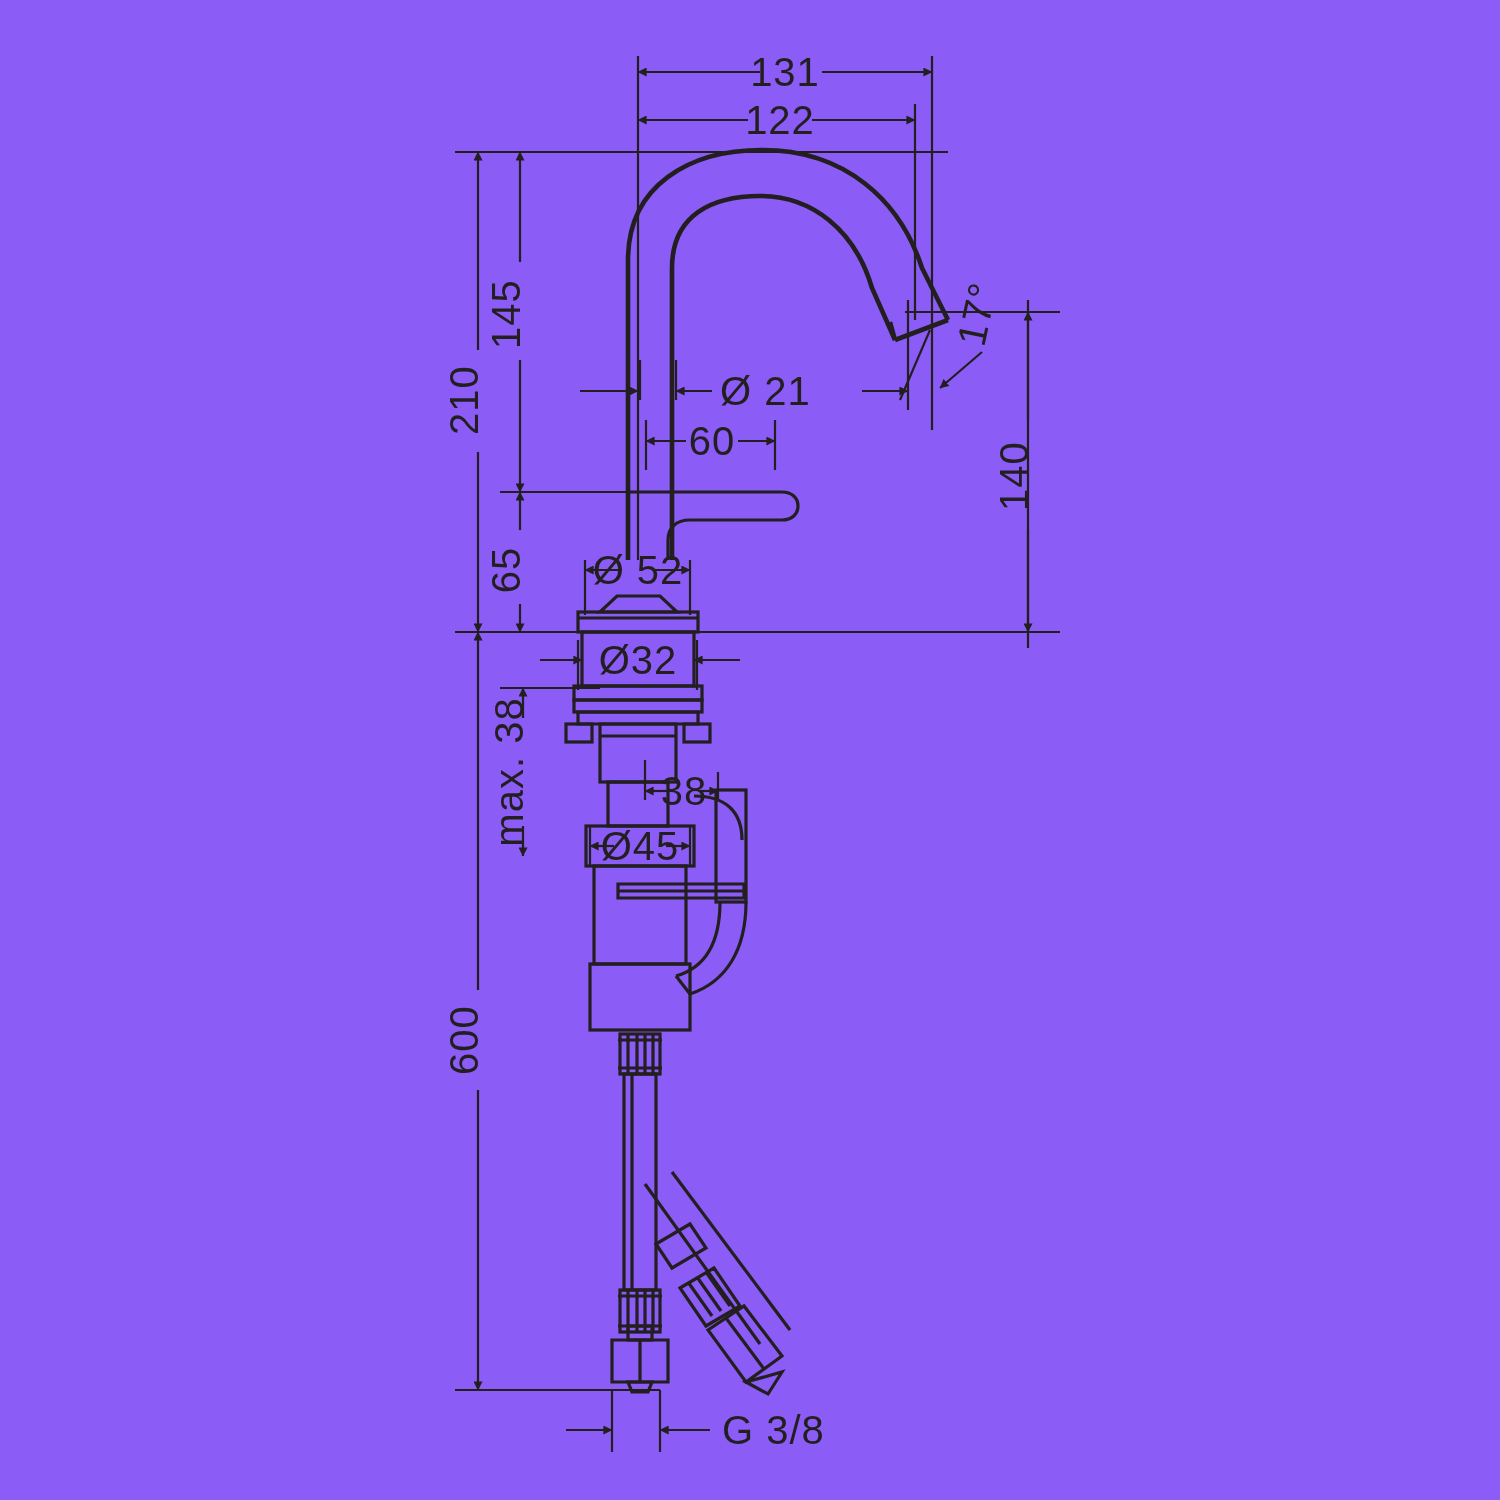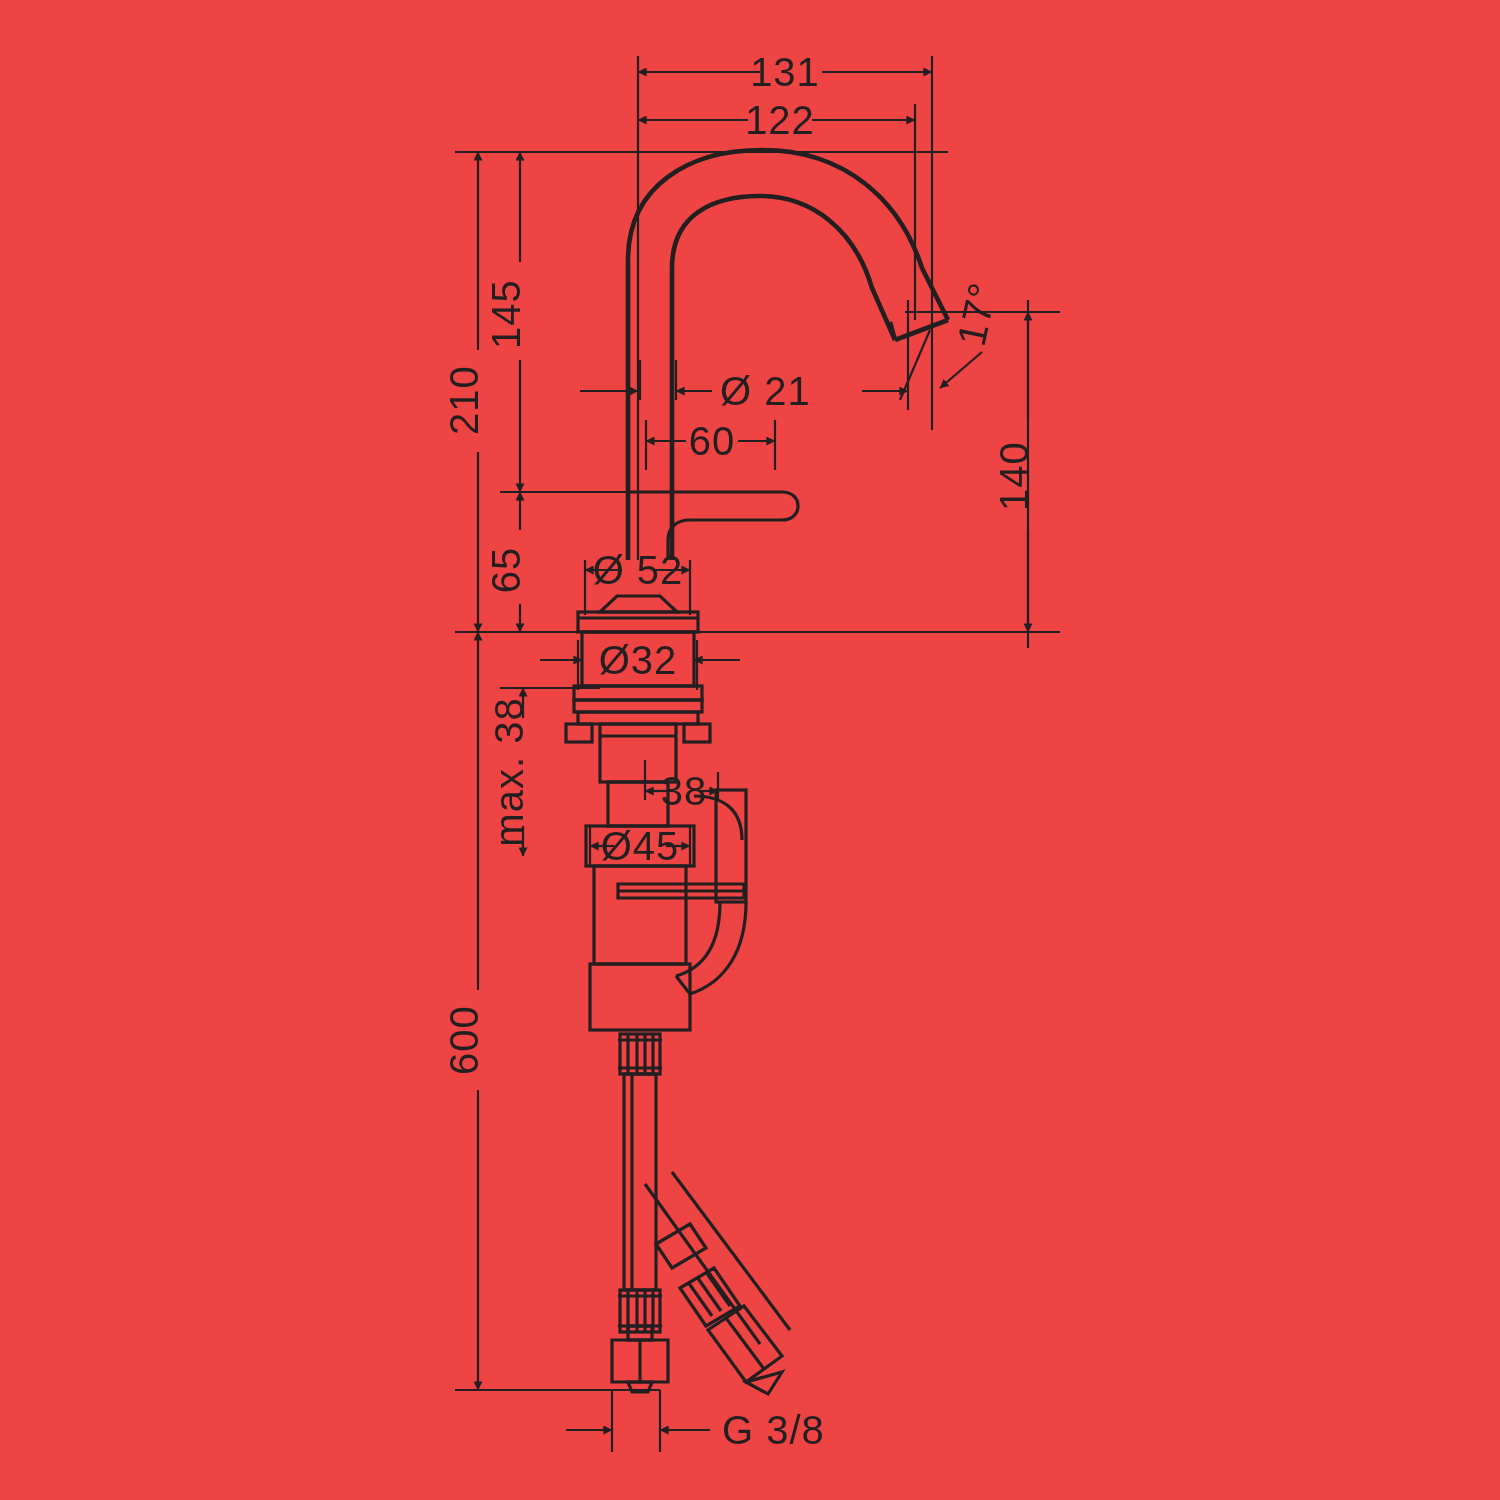--- a/index.html
+++ b/index.html
@@ -8,21 +8,21 @@
     padding: 0;
     background: #ffffff;
   }
   body {
     font-family: "Liberation Sans", sans-serif;
   }
   #sheet {
     position: relative;
     width: 1500px;
     height: 1500px;
-    background: #ef4444;
+    background: #8b5cf6;
     overflow: hidden;
   }
   #drawing {
     position: absolute;
     left: 0;
     top: 0;
     width: 1500px;
     height: 1500px;
   }
   .dimtext {

